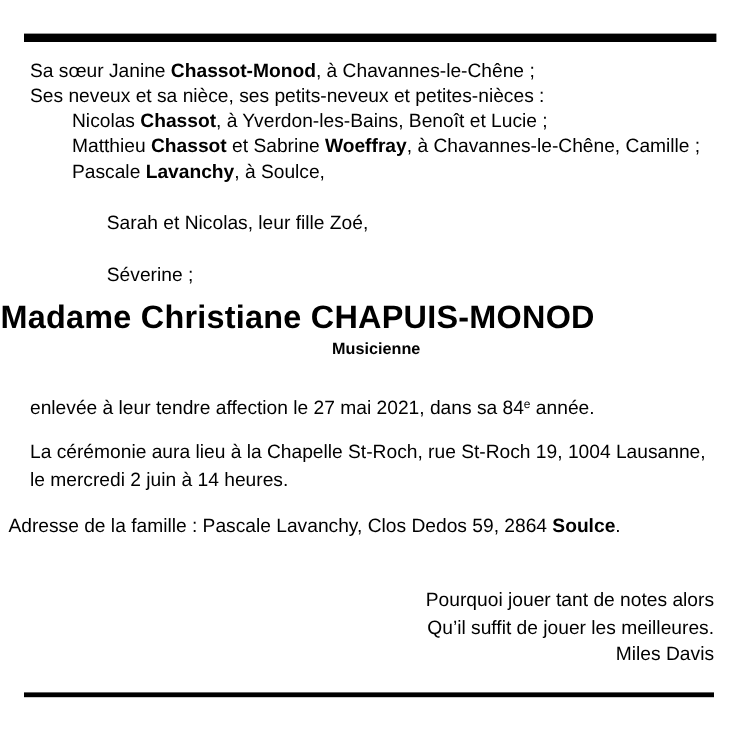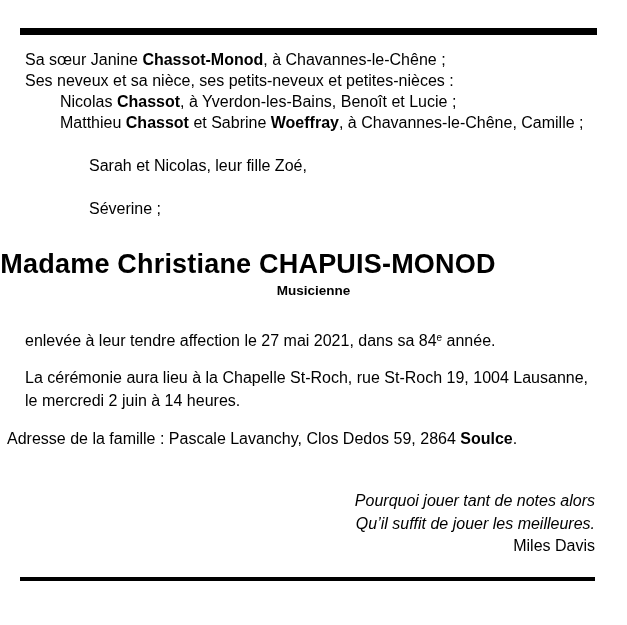--- a/index.html
+++ b/index.html
@@ -94,37 +94,37 @@
   .quote-block {
     position: absolute;
     right: 32px;
     top: 490px;
     text-align: right;
     font-size: 16px;
     line-height: 22.5px;
     white-space: nowrap;
   }
   .quote-block .quote-line {
-    font-style: italic;
     margin-left: 37px;
   }
   .quote-block .quote-attribution {
     font-style: normal;
   }
 </style>
 </head>
 <body>
 
 <div class="rule rule-top"></div>
 
 <div class="family-block">
   <div class="family-line indent-0"><span>Sa sœur Janine </span><b>Chassot-Monod</b><span>, à Chavannes-le-Chêne ;</span></div>
   <div class="family-line indent-0"><span>Ses neveux et sa nièce, ses petits-neveux et petites-nièces :</span></div>
   <div class="family-line indent-1"><span>Nicolas </span><b>Chassot</b><span>, à Yverdon-les-Bains, Benoît et Lucie ;</span></div>
   <div class="family-line indent-1"><span>Matthieu </span><b>Chassot</b><span> et Sabrine </span><b>Woeffray</b><span>, à Chavannes-le-Chêne, Camille ;</span></div>
+  <div class="family-line indent-1"><span>Pascale </span><b>Lavanchy</b><span>, à Soulce,</span></div>
   <div class="family-line indent-2"><span>Sarah et Nicolas, leur fille Zoé,</span></div>
   <div class="family-line indent-2"><span>Séverine ;</span></div>
 </div>
 
 <div class="deceased-name">Madame Christiane CHAPUIS-MONOD</div>
 <div class="deceased-profession">Musicienne</div>
 
 <div class="death-line"><span>enlevée à leur tendre affection le 27 mai 2021, dans sa 84</span><sup>e</sup><span> année.</span></div>
 
 <div class="ceremony-block">

